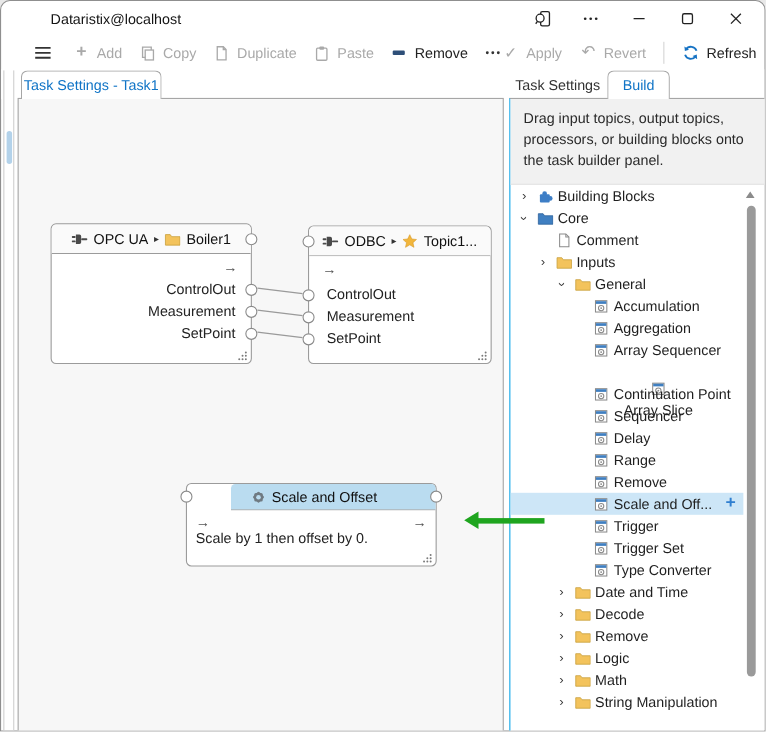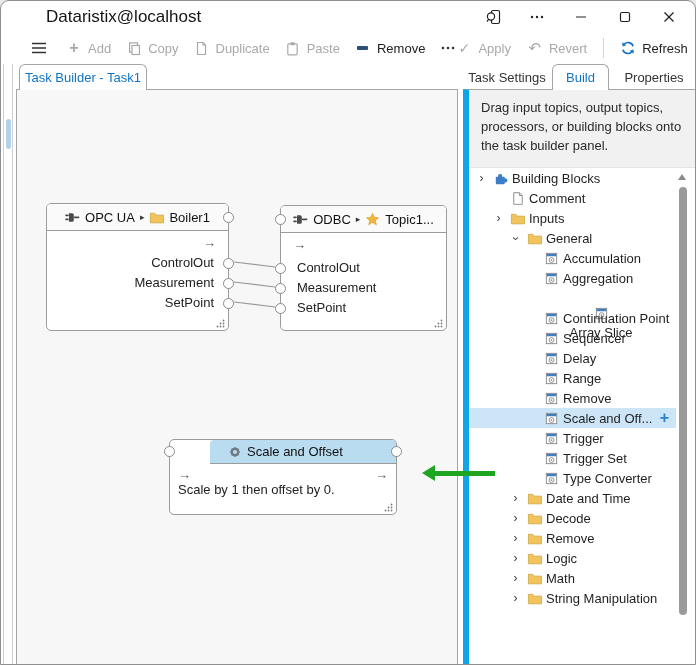--- a/index.html
+++ b/index.html
@@ -4,21 +4,21 @@
 <style>
   html,body{margin:0;padding:0;background:#e8e8e8;}
   *{box-sizing:border-box;}
   .window{
     position:relative;width:696px;height:665px;background:#ffffff;
     font-family:"Liberation Sans","DejaVu Sans",sans-serif;color:#1b1b1b;
     border:1px solid #8f8f8f;border-radius:9px 9px 0 0;overflow:hidden;
   }
   
   .titlebar{position:absolute;left:0;top:0;right:0;height:32px;display:flex;align-items:center;}
-  .title{margin-left:45px;font-size:17px;color:#141414;}
+  .title{margin-left:45px;font-size:13px;color:#141414;}
   .tb-buttons{margin-left:auto;display:flex;align-items:stretch;height:32px;margin-right:4px;}
   .tb-btn{width:44px;display:flex;align-items:center;justify-content:center;cursor:default;}
   .tb-btn svg{display:block;}
   
   .toolbar{position:absolute;left:0;top:32px;right:0;height:30px;display:flex;align-items:center;font-size:13px;}
   .tool-left{display:flex;align-items:center;gap:15px;padding-left:30px;}
   .tool-right{margin-left:auto;display:flex;align-items:center;gap:16px;padding-right:14px;}
   .tool-btn{display:flex;align-items:center;gap:6px;color:#222;}
   .tool-btn.disabled{color:#a9a9a9;}
   .tool-btn .ticon{display:flex;align-items:center;justify-content:center;width:16px;height:16px;}
@@ -31,21 +31,21 @@
   
   .tabstrip{position:absolute;left:0;top:62px;right:0;height:27px;background:#fff;}
   .tab{position:absolute;top:1px;height:26px;display:flex;align-items:center;justify-content:center;font-size:13px;}
   .tab.boxed{background:#fff;border:1px solid #a6a6a6;border-bottom:none;border-radius:6px 6px 0 0;z-index:6;}
   .tab.active-text{color:#1074c6;}
   
   .canvas{position:absolute;left:15px;top:88px;width:442px;height:577px;background:#f7f7f7;border:1px solid #a6a6a6;overflow:hidden;}
   .wires{position:absolute;left:0;top:0;width:442px;height:577px;z-index:1;pointer-events:none;}
   .left-lane{position:absolute;left:2px;top:63px;bottom:0;width:10px;background:#fff;border-left:1px solid #cfcfcf;border-right:1px solid #cfcfcf;}
   .left-lane .vthumb{position:absolute;left:2px;top:55px;width:5px;height:30px;background:#b3d2ea;border-radius:3px;}
-  .rpanel{position:absolute;left:462px;top:88px;width:233px;height:577px;background:#fff;border-left:6px solid #0ea5e9;border-top:1px solid #a6a6a6;overflow:hidden;}
+  .rpanel{position:absolute;left:462px;top:88px;width:233px;height:577px;background:#fff;border-left:1px solid #0ea5e9;border-top:1px solid #a6a6a6;overflow:hidden;}
   .instruction{position:absolute;left:0;top:0;right:0;height:78px;background:#f1f1f1;border-bottom:1px solid #e3e3e3;padding:9px 12px;font-size:13px;line-height:1.45;color:#2a2a2a;}
   
   .tree{position:absolute;left:0;top:78px;right:20px;bottom:0;overflow:hidden;}
   .tree-row{position:relative;height:20px;display:flex;align-items:center;gap:4px;font-size:13px;color:#1f1f1f;white-space:nowrap;}
   .tree-row.selected{background:#cde6f7;}
   .chev{width:13px;flex:0 0 13px;font-size:12px;color:#3a3a3a;text-align:center;line-height:13px;}
   .chev.expanded{transform:rotate(90deg);}
   .tree-ic{width:16px;height:16px;flex:0 0 16px;display:flex;align-items:center;justify-content:center;}
   .tree-ic svg{display:block;}
   .row-plus{position:absolute;right:7px;top:1px;color:#2f7fd0;font-size:16px;font-weight:bold;line-height:18px;}
@@ -208,30 +208,27 @@
               <polygon points="13.8,13.8 13.4,9.6 9.6,10.8" fill="#1673c4" stroke="none"></polygon>
             </svg>
           </span>
           <span>Refresh</span>
         </div>
       </div>
   </div>
 
   <div class="tabstrip">
     <div class="tab boxed active-text" style="left:18px;width:128px;">
-      <span>Task Builder - Task1</span>
+      <span>Task Settings - Task1</span>
     </div>
     <div class="tab" style="left:462px;width:88px;color:#333;">
       <span>Task Settings</span>
     </div>
     <div class="tab boxed active-text" style="left:551px;width:57px;">
       <span>Build</span>
-    </div>
-    <div class="tab" style="left:611px;width:84px;color:#333;">
-      <span>Properties</span>
     </div>
   </div>
 
   <div class="left-lane">
     <div class="vthumb"></div>
   </div>
 
   <div class="canvas">
     <svg class="wires">
         <line x1="217" y1="172" x2="258" y2="177" stroke="#9a9a9a" stroke-width="1.2"></line>
@@ -367,20 +364,29 @@
             <svg width="15" height="15" viewBox="0 0 16 16">
               <g fill="#3d7ec6">
                 <rect x="3" y="6" width="9.5" height="8" rx="1"></rect>
                 <circle cx="7.6" cy="5.4" r="2.3"></circle>
                 <circle cx="13" cy="10" r="2.3"></circle>
               </g>
             </svg>
           </span>
           <span>Building Blocks</span>
         </div>
+        <div class="tree-row" style="padding-left: 6px;">
+          <span class="chev expanded">›</span>
+          <span class="tree-ic">
+            <svg width="15" height="15" viewBox="0 0 16 16">
+              <path d="M1.5 3.5h4.6l1.5 2h8v8.2h-14.1z" fill="#3f7fc1" stroke="#2f639c" stroke-width="0.8"></path>
+            </svg>
+          </span>
+          <span>Core</span>
+        </div>
         <div class="tree-row" style="padding-left: 23px;">
           <span class="chev"></span>
           <span class="tree-ic">
             <svg width="15" height="15" viewBox="0 0 16 16" fill="#fff" stroke="#8a8a8a" stroke-width="1">
               <path d="M4 1.8h6l3 3v9.4H4z"></path>
               <path d="M10 1.8v3h3" fill="none"></path>
             </svg>
           </span>
           <span>Comment</span>
         </div>
@@ -418,20 +424,32 @@
           <span class="chev"></span>
           <span class="tree-ic">
             <svg width="15" height="15" viewBox="0 0 16 16">
               <rect x="2.5" y="2.5" width="11" height="11" fill="#fff" stroke="#8b8b8b" stroke-width="1"></rect>
               <rect x="3" y="3" width="10" height="2.6" fill="#3f7fc1"></rect>
               <circle cx="8" cy="9.7" r="2.6" fill="none" stroke="#8b8b8b" stroke-width="1"></circle>
               <circle cx="8" cy="9.7" r="0.9" fill="#8b8b8b"></circle>
             </svg>
           </span>
           <span>Aggregation</span>
+        </div>
+        <div class="tree-row" style="padding-left: 57px;">
+          <span class="chev"></span>
+          <span class="tree-ic">
+            <svg width="15" height="15" viewBox="0 0 16 16">
+              <rect x="2.5" y="2.5" width="11" height="11" fill="#fff" stroke="#8b8b8b" stroke-width="1"></rect>
+              <rect x="3" y="3" width="10" height="2.6" fill="#3f7fc1"></rect>
+              <circle cx="8" cy="9.7" r="2.6" fill="none" stroke="#8b8b8b" stroke-width="1"></circle>
+              <circle cx="8" cy="9.7" r="0.9" fill="#8b8b8b"></circle>
+            </svg>
+          </span>
+          <span>Array Sequencer</span>
         </div>
         <div class="tree-row" style="padding-left: 57px; flex-direction: column;">
           <span class="chev"></span>
           <span class="tree-ic">
             <svg width="15" height="15" viewBox="0 0 16 16">
               <rect x="2.5" y="2.5" width="11" height="11" fill="#fff" stroke="#8b8b8b" stroke-width="1"></rect>
               <rect x="3" y="3" width="10" height="2.6" fill="#3f7fc1"></rect>
               <circle cx="8" cy="9.7" r="2.6" fill="none" stroke="#8b8b8b" stroke-width="1"></circle>
               <circle cx="8" cy="9.7" r="0.9" fill="#8b8b8b"></circle>
             </svg>

